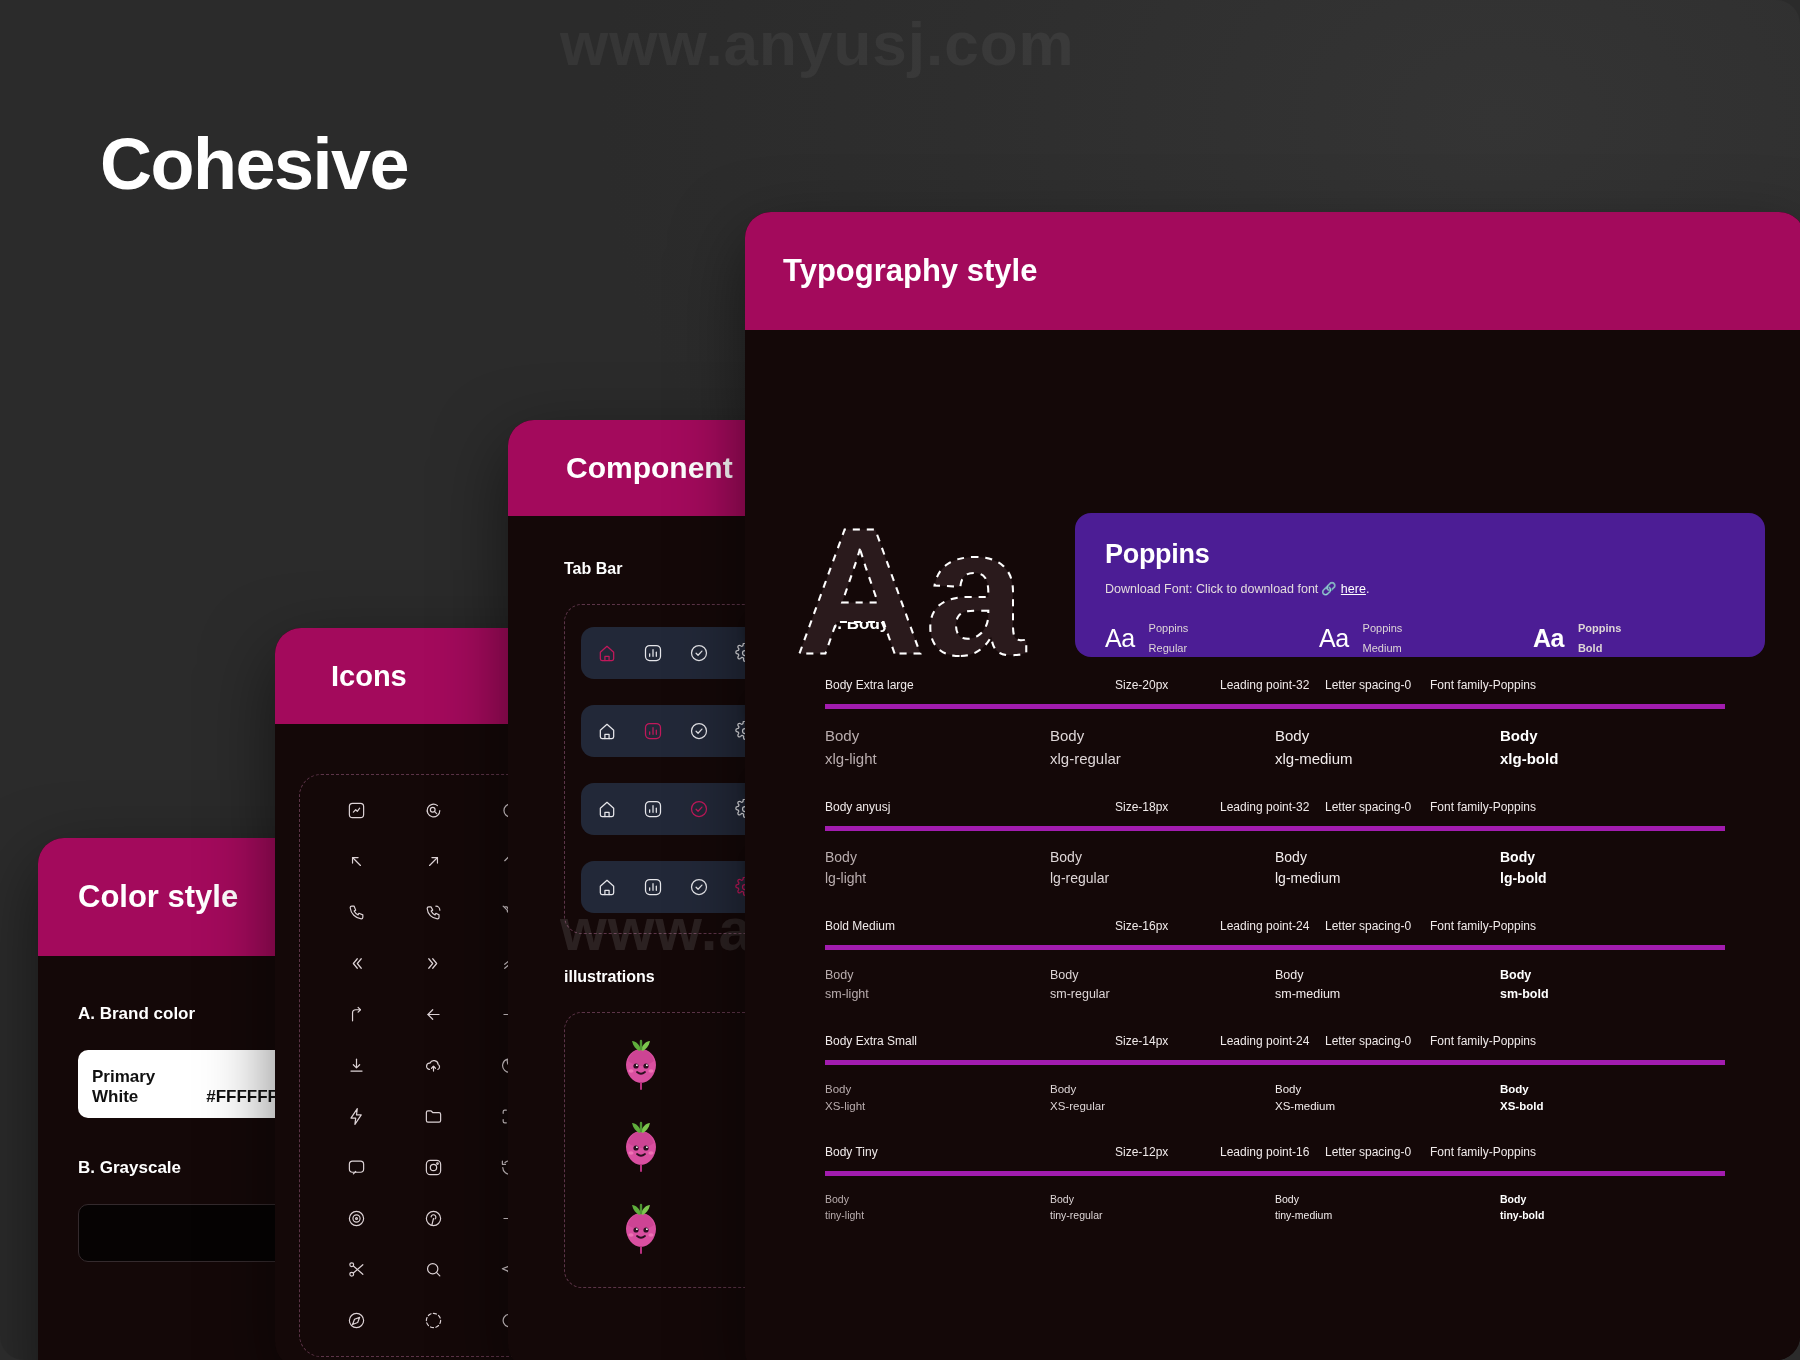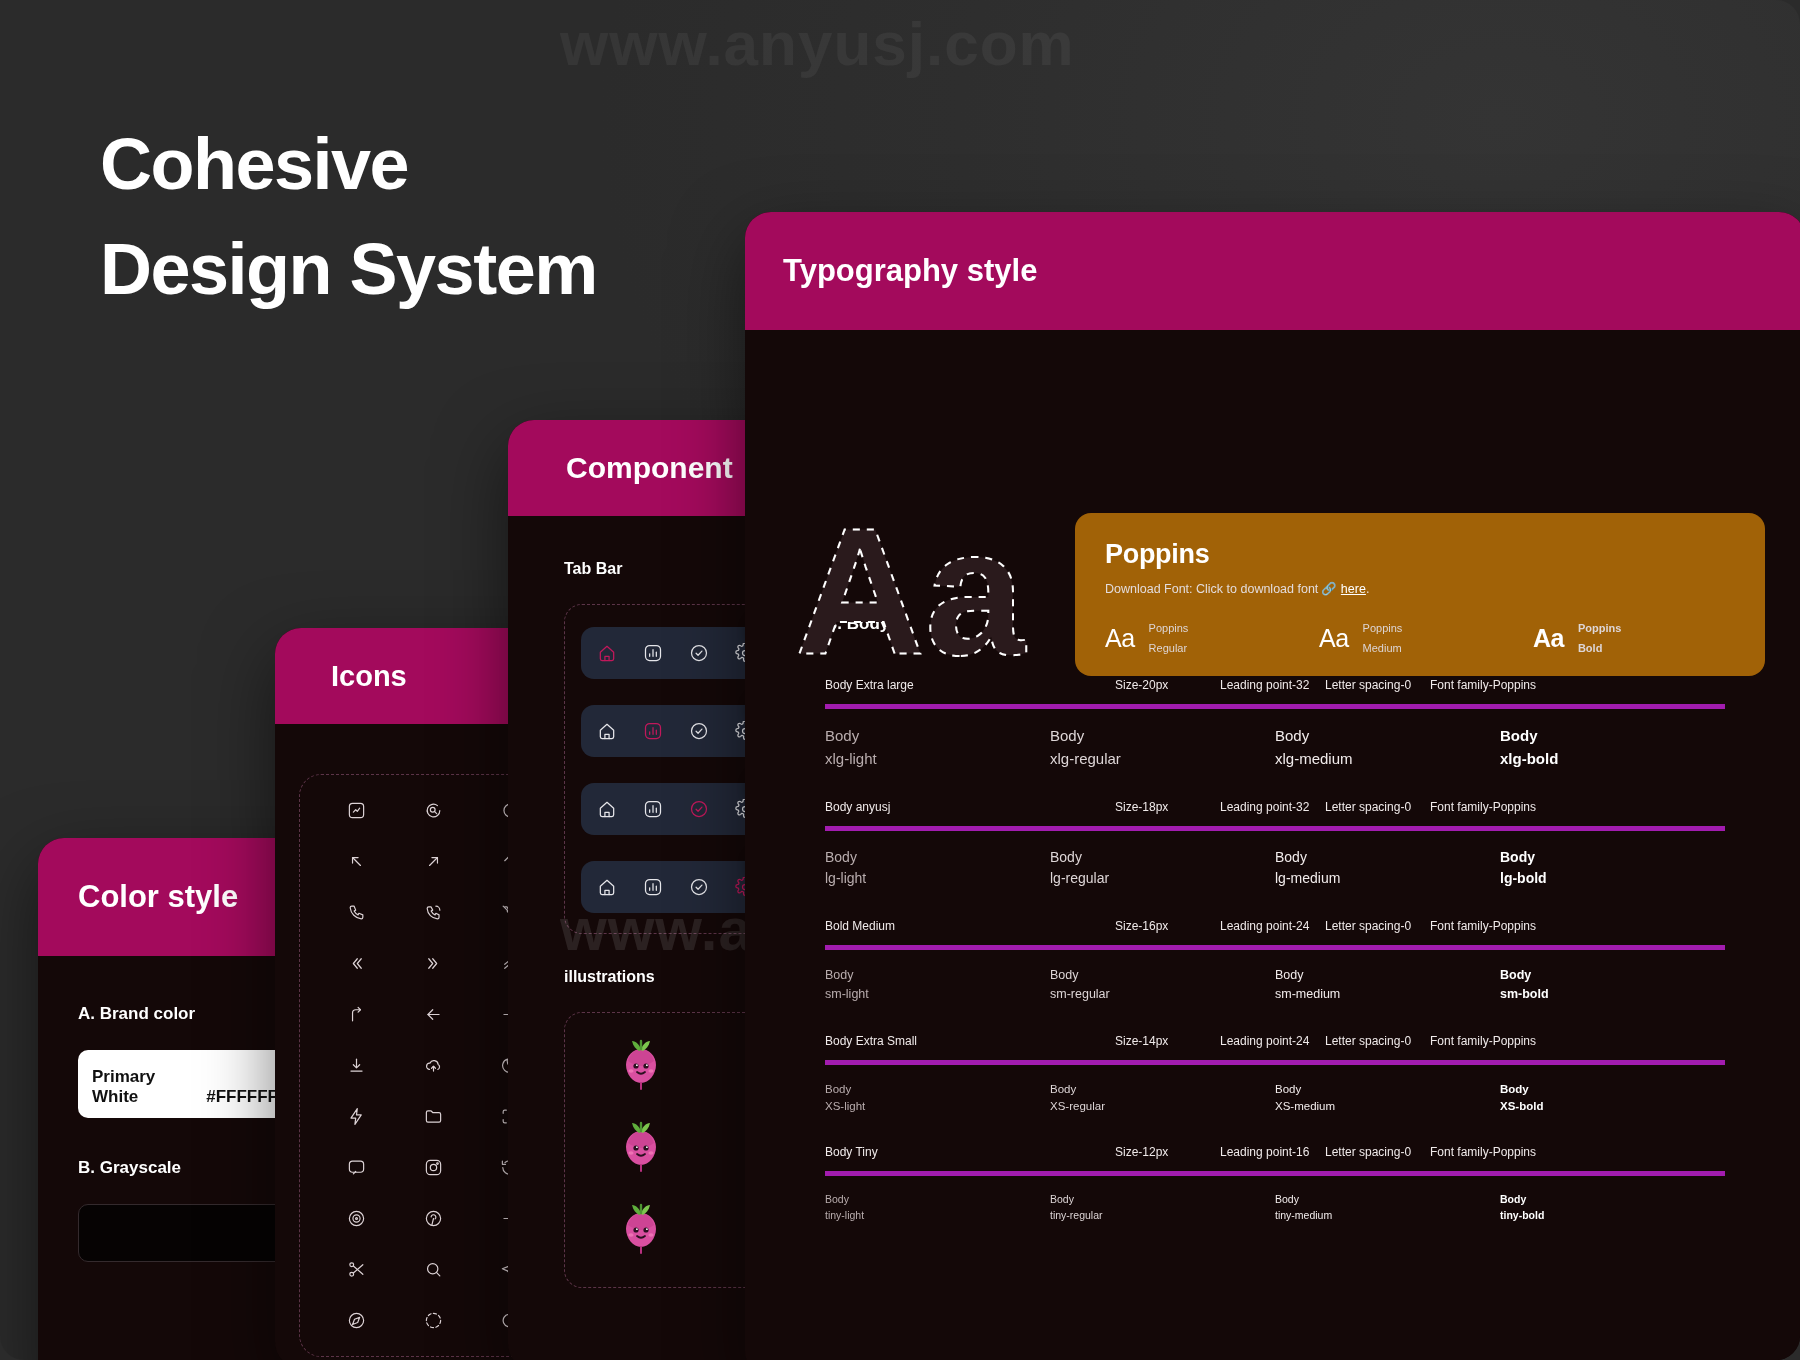--- a/index.html
+++ b/index.html
@@ -159,22 +159,22 @@
   #typo-card .card-head { height: 118px; padding-left: 38px; font-size: 31px; }
   #typo-card .card-body { padding: 0; background: #140808; height: 1047px; }
 
   .aa-area { position: relative; height: 248px; }
   .aa-wrap { position: absolute; left: 46px; top: 178px; width: 320px; height: 180px; }
   .aa-wrap svg { width: 100%; height: 100%; display: block; }
 
   .poppins-card {
     position: absolute;
     left: 330px; top: 183px;
-    width: 690px; height: 163px;
-    background: #a16207;
+    width: 690px; height: 144px;
+    background: #4c1d95;
     border-radius: 16px;
     padding: 26px 18px 0 30px;
   }
   .poppins-title { color: #fff; font-size: 27px; font-weight: 700; letter-spacing: -0.3px; }
   .poppins-sub { color: #e3dcdd; font-size: 12.5px; margin-top: 11px; }
   .poppins-sub .lnk { text-decoration: underline; color: #fff; }
   .weights { display: flex; margin-top: 26px; gap: 0; }
   .wt { display: flex; align-items: center; gap: 14px; width: 33.33%; }
   .wt .aa { color: #fff; font-size: 25px; letter-spacing: -0.5px; }
   .wt .meta { display: flex; flex-direction: column; gap: 8px; }
@@ -210,21 +210,20 @@
 </style>
 </head>
 <body>
 
 <div id="stage">
 
   <div class="wm wm-top">www.anyusj.com</div>
 
   <div id="headline">
     <div>Cohesive</div>
-    <div>Design System</div>
   </div>
 
   <div class="card" id="color-card">
     <div class="card-head">
       <span>Color style</span>
     </div>
     <div class="card-body">
       <div class="sec-title">A. Brand color</div>
       <div class="swatch-row">
         <div class="swatch sw-white">

